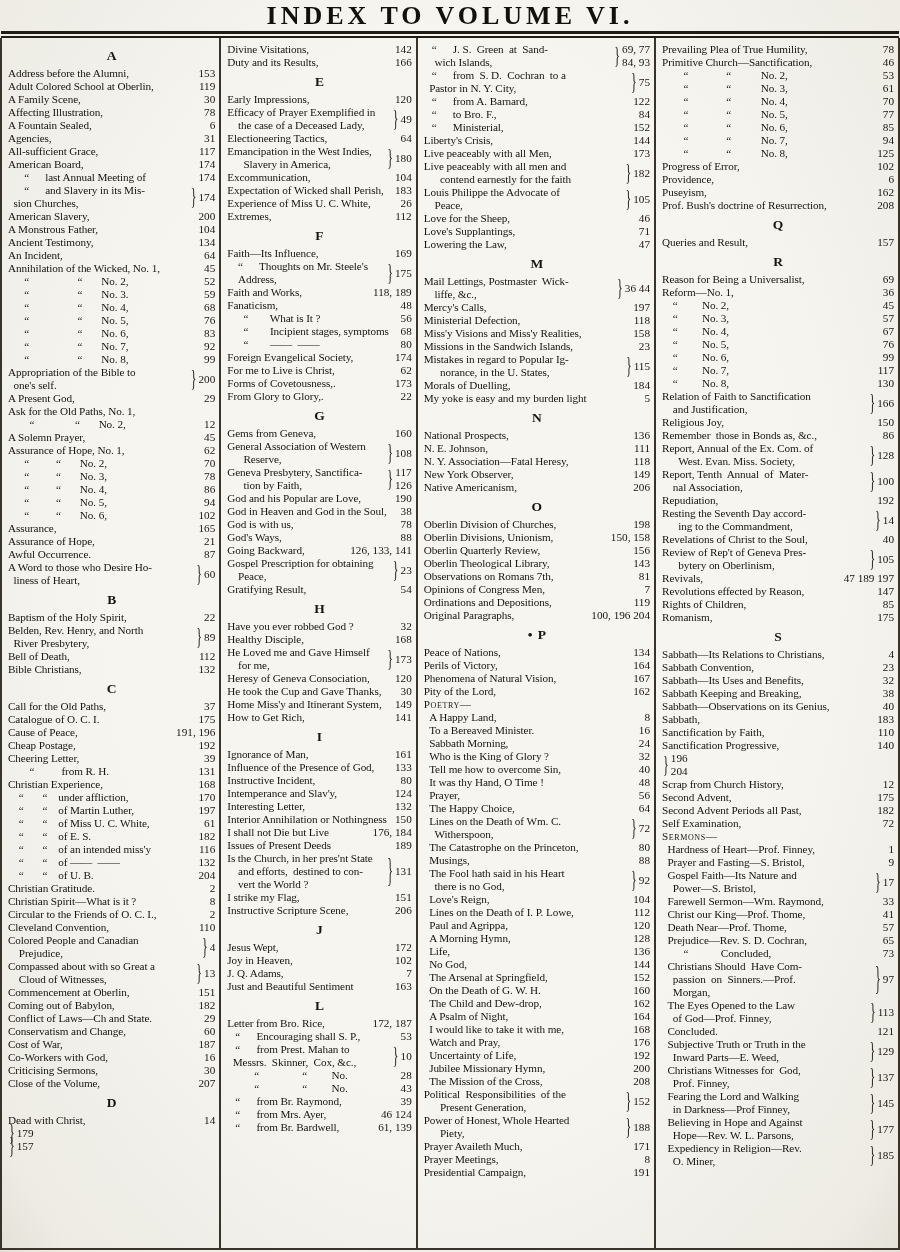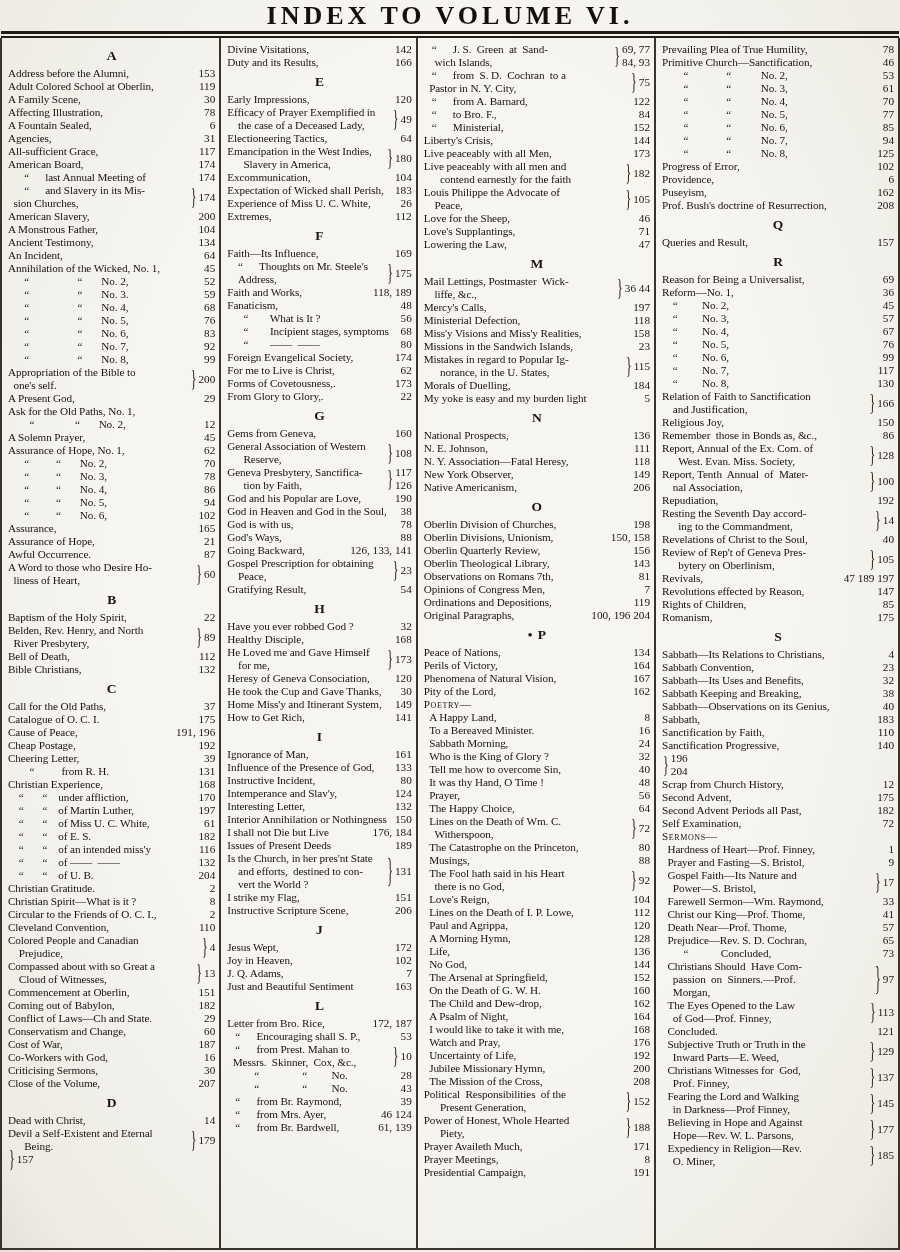--- a/index.html
+++ b/index.html
@@ -386,22 +386,20 @@
         <div class="entry">
           <span class="etext">Close of the Volume,</span>
           <span class="epage">207</span>
         </div>
         <div class="sec-header">D</div>
         <div class="entry">
           <span class="etext">Dead with Christ,</span>
           <span class="epage">14</span>
         </div>
         <div class="entry">
-          <span class="etext">Devil a Self-Existent and Eternal
-      Being.</span>
           <span class="ebrace">}</span>
           <span class="epage">179</span>
         </div>
         <div class="entry">
           <span class="ebrace">}</span>
           <span class="epage">157</span>
         </div>
       </div>
       <div class="col col-2">
         <div class="entry">

